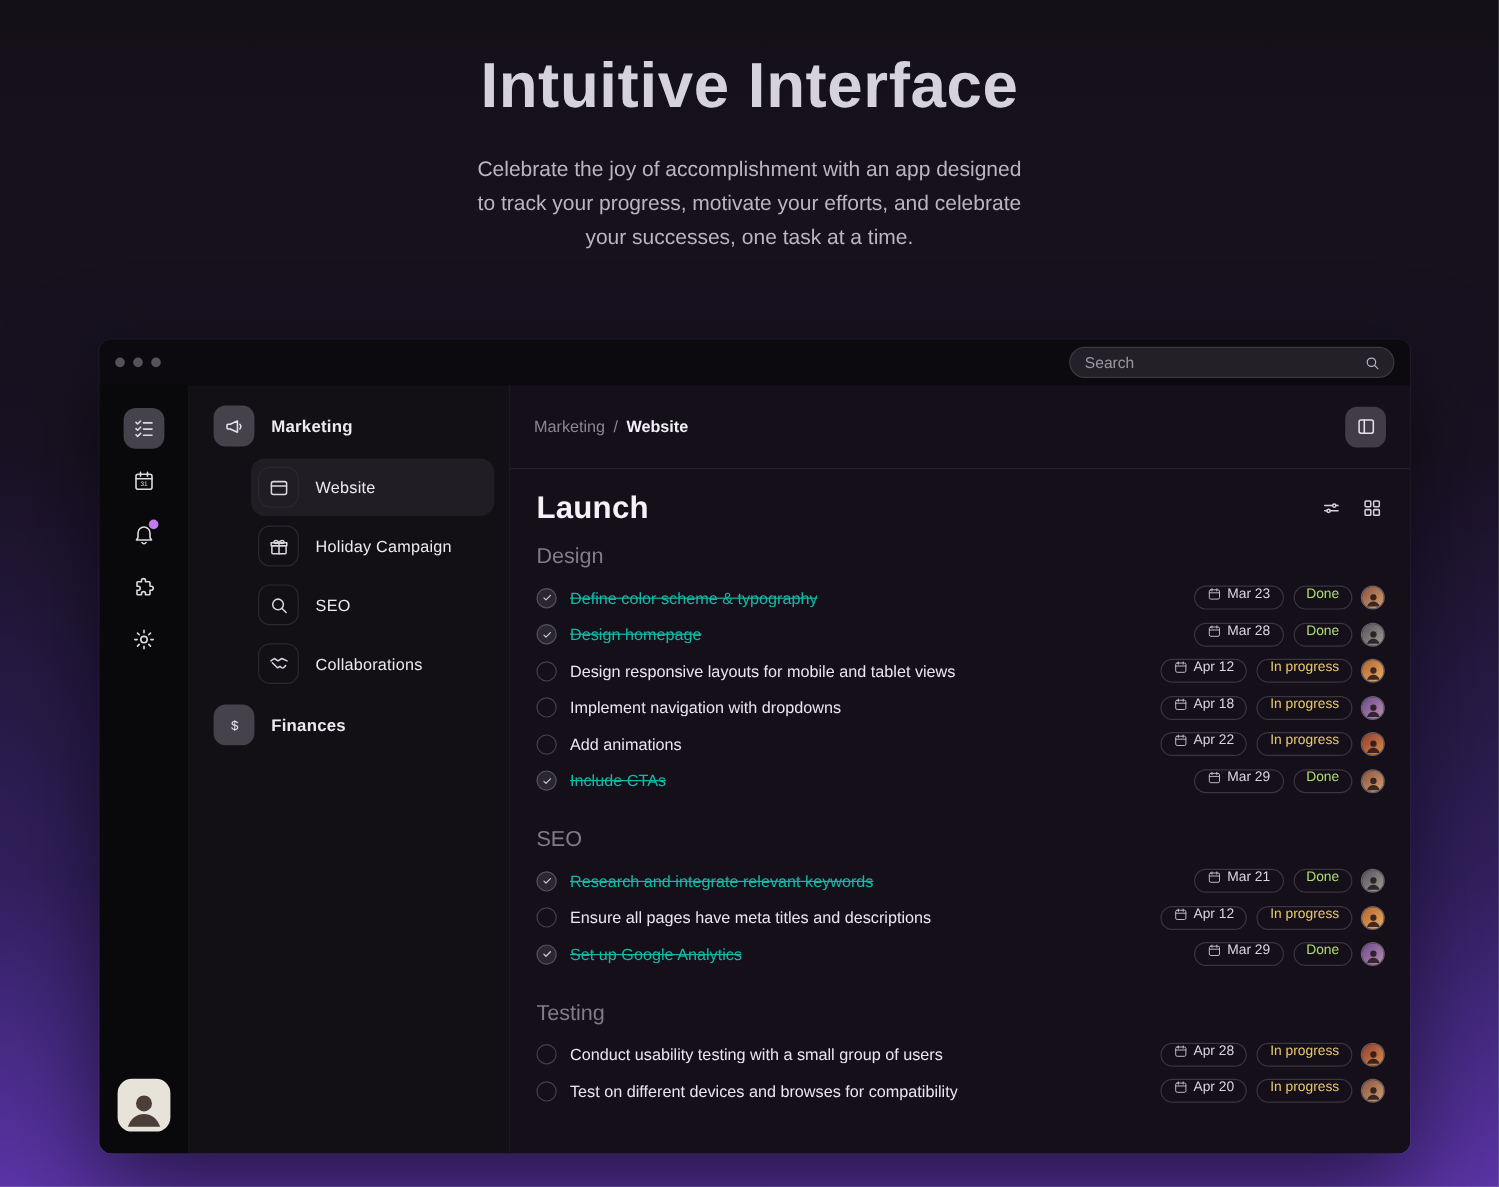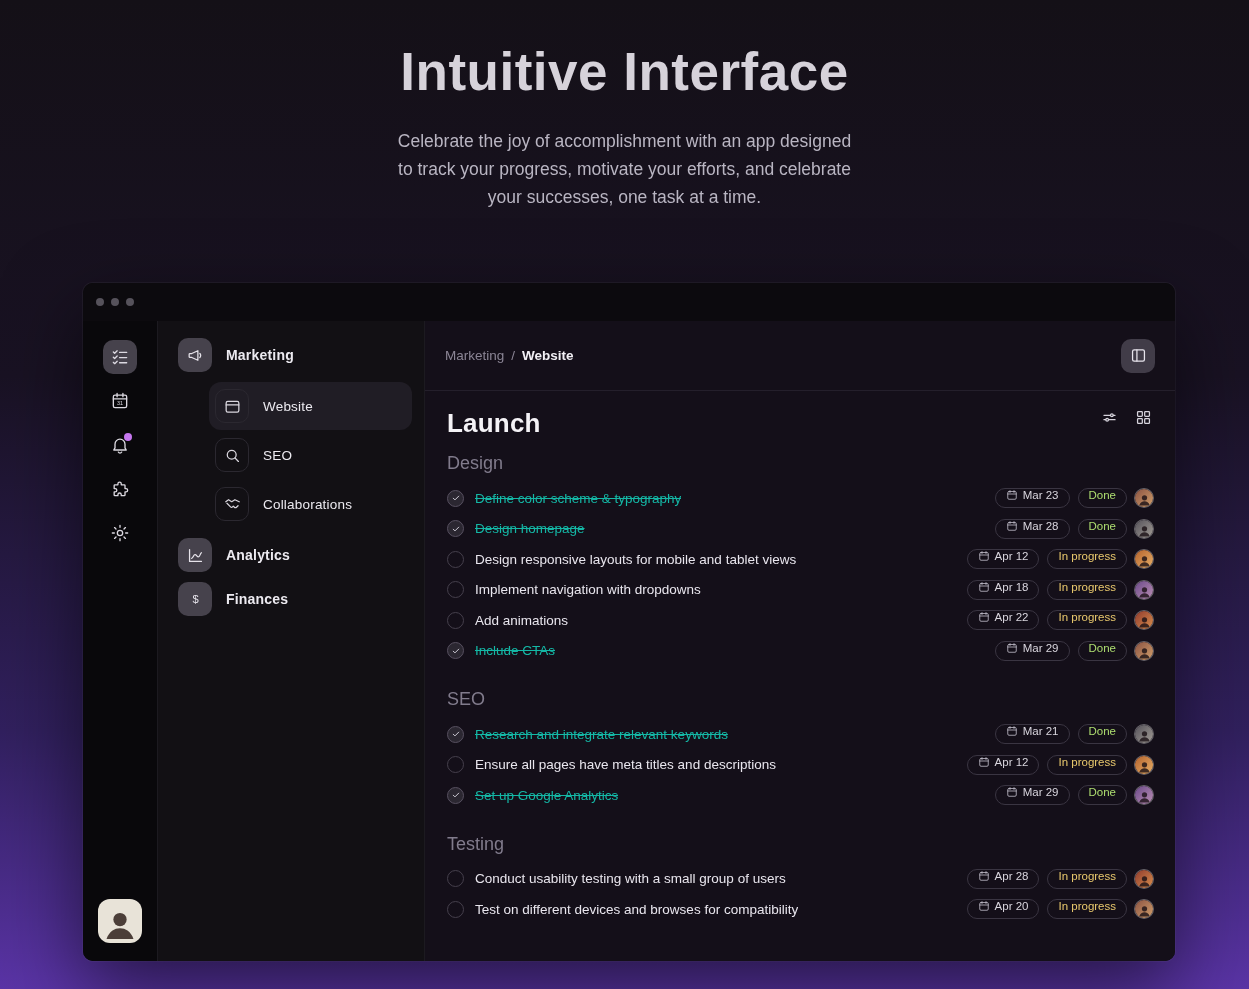--- a/index.html
+++ b/index.html
@@ -64,21 +64,21 @@
   .crumb-bar { height:70px; flex:none; display:flex; align-items:center; padding:0 20px; border-bottom:1px solid #241f2b; }
   .crumb { font-size:13.5px; display:flex; gap:7px; align-items:center; }
   .crumb .parent, .crumb .sep { color:#8b8595; }
   .crumb .parent { cursor:pointer; }
   .crumb .current { color:#f2f0f5; font-weight:700; }
   .panel-btn { margin-left:auto; width:34px; height:34px; border:none; border-radius:10px; background:#413c48; color:#e7e4ec;
     display:flex; align-items:center; justify-content:center; cursor:pointer; }
   .panel-btn .ic { width:19px; height:19px; }
 
   .page-area { flex:1; padding:0 22px; overflow:hidden; }
-  .page-head { display:flex; align-items:flex-start; margin:17px 0 8px; }
+  .page-head { display:flex; align-items:center; margin:17px 0 8px; }
   .page-head h2 { font-size:26px; font-weight:700; color:#f4f2f6; letter-spacing:.2px; }
   .head-actions { margin-left:auto; display:flex; gap:15px; color:#d6d3dc; }
   .head-actions .act { width:19px; height:19px; cursor:pointer; background:none; border:none; color:inherit; padding:0; }
   .head-actions .ic { width:19px; height:19px; }
 
   .group { margin-bottom:23px; }
   .group-title { font-size:18px; font-weight:400; color:#817b8c; margin:14px 0 9px; }
   .task { display:flex; align-items:center; height:30.5px; gap:11px; }
   .cb { width:17px; height:17px; flex:none; border:1.4px solid #453f4c; border-radius:50%;
     display:inline-flex; align-items:center; justify-content:center; color:#cfccd6; cursor:pointer; }
@@ -112,20 +112,29 @@
   <p>Celebrate the joy of accomplishment with an app designed to track your progress, motivate your efforts, and celebrate your successes, one task at a time.</p>
 </header>
 
 <div class="window">
   <div class="titlebar">
     <div class="dots">
       <span class="dot"></span>
       <span class="dot"></span>
       <span class="dot"></span>
     </div>
+    <div class="searchbar">
+      <input type="text" placeholder="Search" style="">
+      <span class="ic">
+          <svg viewBox="0 0 24 24" fill="none" stroke="currentColor" stroke-width="1.6" stroke-linecap="round" stroke-linejoin="round">
+            <circle cx="11" cy="11" r="5.6"></circle>
+            <path d="M15.2 15.2l4.3 4.3"></path>
+          </svg>
+        </span>
+    </div>
   </div>
 
   <div class="win-body">
     <aside class="rail">
       <div class="rail-items">
           <button class="rail-btn active">
             <span class="ic">
               <svg viewBox="0 0 24 24" fill="none" stroke="currentColor" stroke-width="1.6" stroke-linecap="round" stroke-linejoin="round">
                 <path d="M4 6l1.6 1.6 3-3"></path>
                 <path d="M11.5 6.5H20"></path>
@@ -202,49 +211,52 @@
                     <path d="M4 10h16"></path>
                   </svg>
                 </span>
               </span>
               <span class="side-label sm">Website</span>
             </div>
             <div class="side-child">
               <span class="tile outline">
                 <span class="ic">
                   <svg viewBox="0 0 24 24" fill="none" stroke="currentColor" stroke-width="1.6" stroke-linecap="round" stroke-linejoin="round">
+                    <rect x="4.5" y="11" width="15" height="8.5" rx="1"></rect>
+                    <path d="M3.8 8h16.4v3H3.8z"></path>
+                    <path d="M12 8v11.5"></path>
+                    <path d="M12 8c-1.2-3.2-5.8-3-5.2-.4.4 1.7 3.2.9 5.2.4z"></path>
+                    <path d="M12 8c1.2-3.2 5.8-3 5.2-.4-.4 1.7-3.2.9-5.2.4z"></path>
+                  </svg>
+                </span>
+              </span>
+              <span class="side-label sm">Holiday Campaign</span>
+            </div>
+            <div class="side-child">
+              <span class="tile outline">
+                <span class="ic">
+                  <svg viewBox="0 0 24 24" fill="none" stroke="currentColor" stroke-width="1.6" stroke-linecap="round" stroke-linejoin="round">
                     <circle cx="11" cy="11" r="5.6"></circle>
                     <path d="M15.2 15.2l4.3 4.3"></path>
                   </svg>
                 </span>
               </span>
               <span class="side-label sm">SEO</span>
             </div>
             <div class="side-child">
               <span class="tile outline">
                 <span class="ic">
                   <svg viewBox="0 0 24 24" fill="none" stroke="currentColor" stroke-width="1.6" stroke-linecap="round" stroke-linejoin="round">
                     <path d="M3.5 8.5L7 6l4 2.5L15 6l5.5 2.5"></path>
                     <path d="M5 10.5l4.5 4.5c.7.7 1.9.7 2.6 0l.9-.9 1.4 1.4c.7.7 1.9.7 2.6 0l2-2"></path>
                   </svg>
                 </span>
               </span>
               <span class="side-label sm">Collaborations</span>
             </div>
-          </div>
-          <div class="side-parent">
-            <span class="tile filled">
-              <span class="ic">
-                <svg viewBox="0 0 24 24" fill="none" stroke="currentColor" stroke-width="1.6" stroke-linecap="round" stroke-linejoin="round">
-                  <path d="M4.5 4.5v15h15"></path>
-                  <path d="M7 15.5c2.2 0 2.2-4.5 4.4-4.5s2.3 2.8 4.3 2.8 2-4.3 3.8-5.3"></path>
-                </svg>
-              </span>
-            </span>
-            <span class="side-label">Analytics</span>
           </div>
           <div class="side-parent">
             <span class="tile filled">
               <span class="ic">
                 <svg viewBox="0 0 24 24" fill="none" stroke="currentColor" stroke-width="1.6" stroke-linecap="round" stroke-linejoin="round">
                   <text x="12" y="17" font-size="14" text-anchor="middle" fill="currentColor" stroke="none">$</text>
                 </svg>
               </span>
             </span>
             <span class="side-label">Finances</span>

